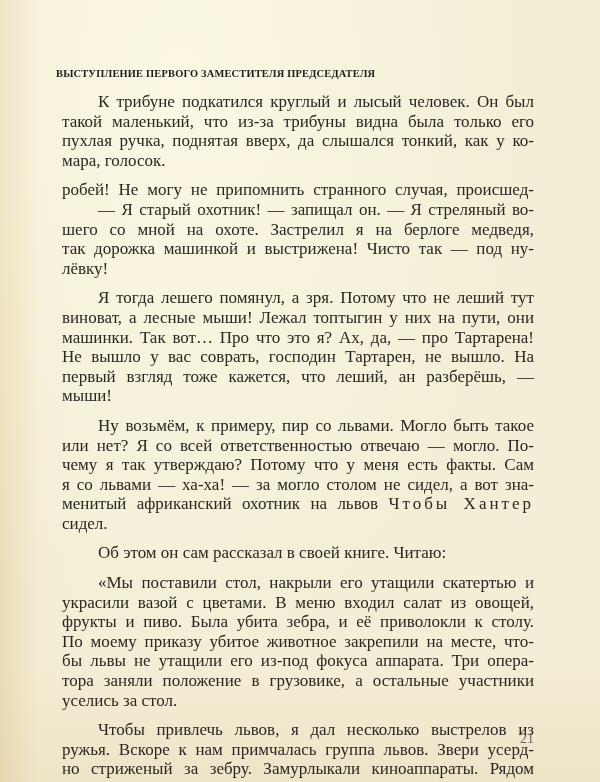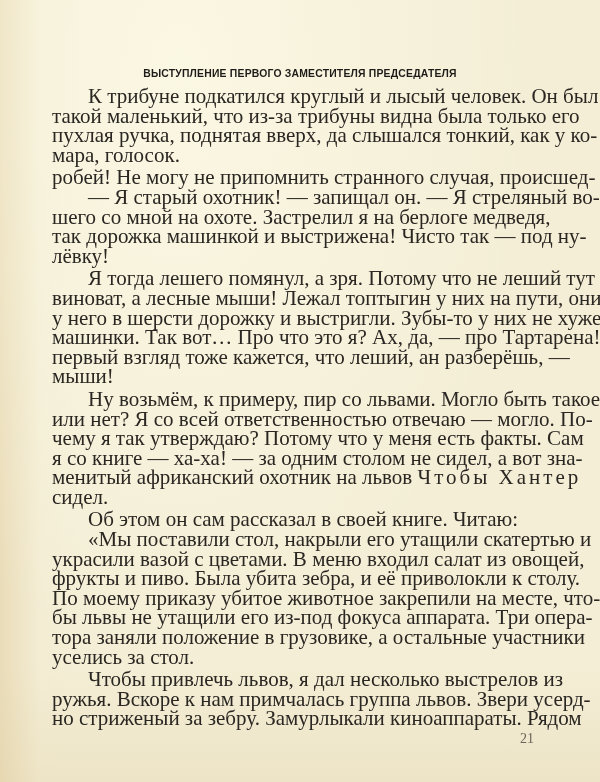--- a/index.html
+++ b/index.html
@@ -19,35 +19,35 @@
     font-family: "Liberation Serif", "DejaVu Serif", serif;
     color: #2a2622;
   }
   .page {
     position: absolute;
     left: 52px;
     top: 66px;
     width: 492px;
   }
   .heading {
-    font-family: Liberation Sans, sans-serif;
+    font-family: Liberation Serif, serif;
     font-weight: bold;
     font-size: 10.4px;
     letter-spacing: 0.2px;
-    text-align: center;
+    text-align: left;
     text-transform: uppercase;
     margin: 0 0 5px 4px;
     color: #1e1b18;
     line-height: 16px;
     white-space: nowrap;
   }
   .para {
-    font-size: 21px;
+    font-size: 17px;
     line-height: 19.6px;
-    margin: 0;
+    margin: 10px;
     text-align: justify;
     text-align-last: left;
   }
   .line {
     display: block;
     white-space: nowrap;
     text-align-last: justify;
     height: 19.6px;
   }
   .line.last {
@@ -88,31 +88,31 @@
     <span class="line">робей! Не могу не припомнить странного случая, происшед-</span>
     <span class="line indent">— Я старый охотник! — запищал он. — Я стреляный во-</span>
     <span class="line">шего со мной на охоте. Застрелил я на берлоге медведя,</span>
     <span class="line">так дорожка машинкой и выстрижена! Чисто так — под ну-</span>
     <span class="line last">лёвку!</span>
   </p>
 
   <p class="para">
     <span class="line indent">Я тогда лешего помянул, а зря. Потому что не леший тут</span>
     <span class="line">виноват, а лесные мыши! Лежал топтыгин у них на пути, они</span>
-    <span class="line">у него в шерсти дорожку и выстригли. Зубы-то у них не хуже</span>
     <span class="line">машинки. Так вот… Про что это я? Ах, да, — про Тартарена!</span>
+    <span class="line">Не вышло у вас соврать, господин Тартарен, не вышло. На</span>
     <span class="line">первый взгляд тоже кажется, что леший, ан разберёшь, —</span>
     <span class="line last">мыши!</span>
   </p>
 
   <p class="para">
     <span class="line indent">Ну возьмём, к примеру, пир со львами. Могло быть такое</span>
     <span class="line">или нет? Я со всей ответственностью отвечаю — могло. По-</span>
     <span class="line">чему я так утверждаю? Потому что у меня есть факты. Сам</span>
-    <span class="line">я со книге — ха-ха! — за одним столом не сидел, а вот зна-</span>
+    <span class="line">я со львами — ха-ха! — за могло столом не сидел, а вот зна-</span>
     <span class="line"><span>менитый африканский охотник на львов</span> <span class="spaced">Чтобы Хантер</span></span>
     <span class="line last">сидел.</span>
   </p>
 
   <p class="para">
     <span class="line indent last">Об этом он сам рассказал в своей книге. Читаю:</span>
   </p>
 
   <p class="para" style="margin-top:0">
     <span class="line indent">«Мы поставили стол, накрыли его утащили скатертью и</span>

